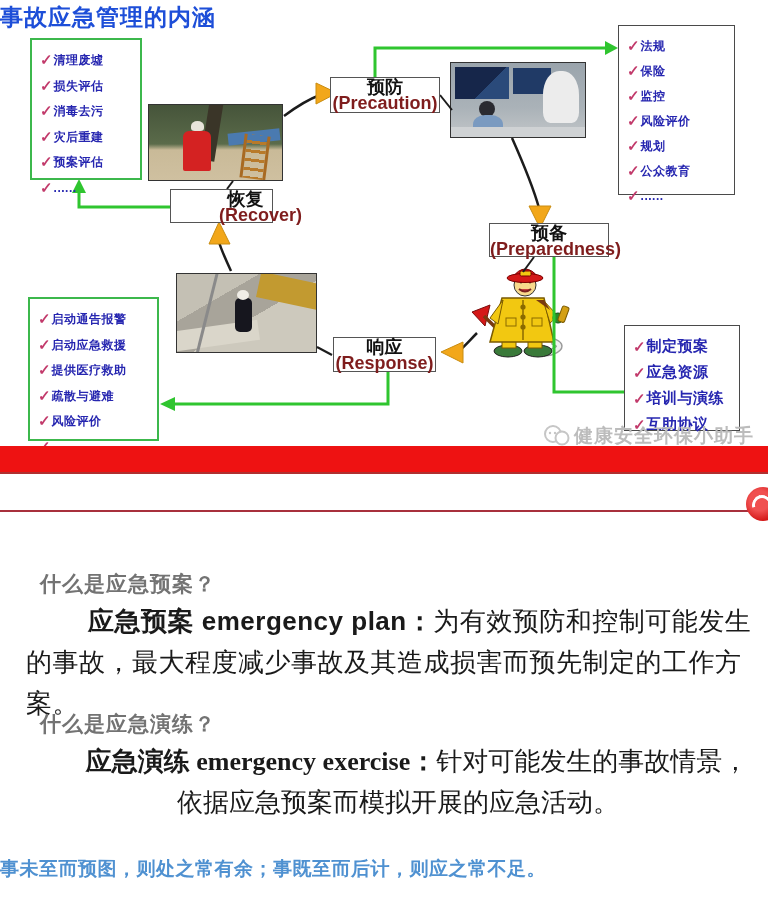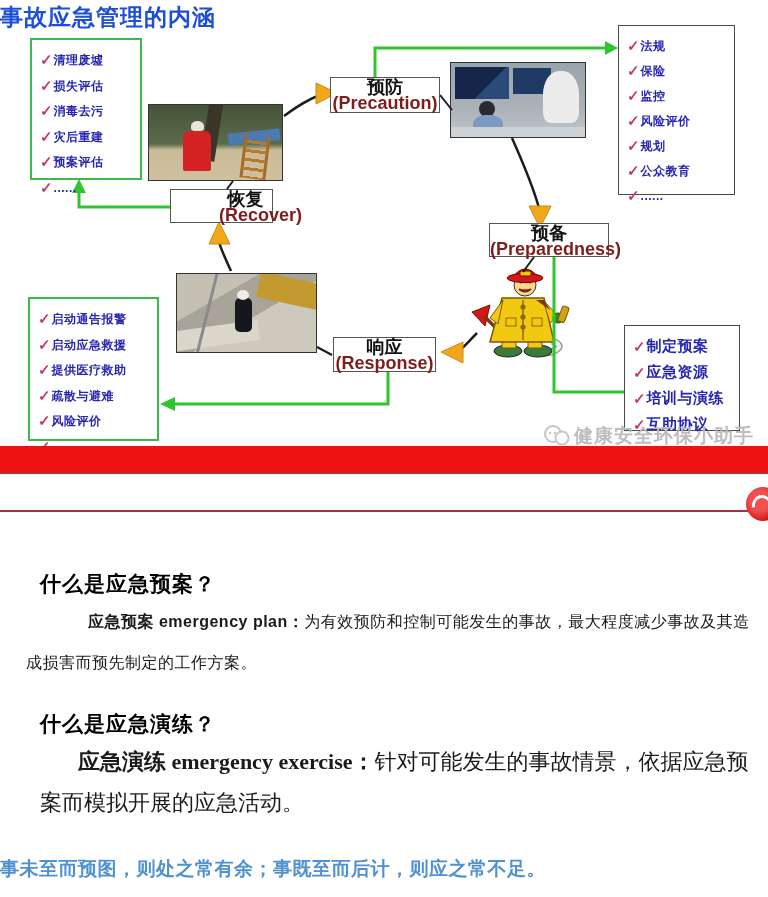--- a/index.html
+++ b/index.html
@@ -84,29 +84,29 @@
   #red-bar{left:0;top:446px;width:768px;height:26px;background:#ee1212;
      border-bottom:2px solid #b03030;z-index:6;}
   #thin-rule{left:0;top:510px;width:753px;height:2px;background:#a8303c;z-index:4;}
   #corner-emblem{right:-12px;top:487px;width:34px;height:34px;border-radius:50%;z-index:5;
      background:radial-gradient(circle at 40% 40%,#f05050 0 35%,#d41818 70%,#a80e0e 100%);}
   #corner-emblem .swirl{position:absolute;left:6px;top:8px;width:14px;height:14px;
      border:3px solid #fff;border-radius:50%;border-right-color:transparent;
      border-bottom-color:transparent;transform:rotate(30deg);}
 
   
-  .section-heading{font-size:21px;font-weight:bold;color:#000000;letter-spacing:1px;z-index:2;}
+  .section-heading{font-size:21px;font-weight:bold;color:#737373;letter-spacing:1px;z-index:2;}
   #heading-plan{left:40px;top:570px;}
   #heading-exercise{left:40px;top:710px;}
   .para{color:#1a1a1a;z-index:2;}
-  #para-plan{left:26px;top:601px;width:732px;font-size:16px;line-height:41px;
+  #para-plan{left:26px;top:601px;width:732px;font-size:26px;line-height:41px;
      text-indent:62px;letter-spacing:.5px;}
   #para-plan .lead{font-weight:bold;}
-  #para-exercise{left:40px;top:741px;width:716px;font-size:22px;line-height:41px;
-     text-indent:38px;font-family:"Liberation Serif",serif;}
+  #para-exercise{left:40px;top:741px;width:716px;font-size:26px;line-height:41px;
+     text-indent:38px;font-family:"Liberation Serif",serif;text-align:center;}
   #para-exercise .lead{font-weight:bold;}
   #quote-line{left:0;right:0;top:856px;text-align:left;font-size:19px;font-weight:bold;
      color:#4f91d1;letter-spacing:.5px;}
 </style>
 </head>
 <body>
 
 <div class="abs" id="page-title">事故应急管理的内涵</div>
 
 <svg class="abs" id="connectors" viewBox="0 0 768 540" xmlns="http://www.w3.org/2000/svg">

